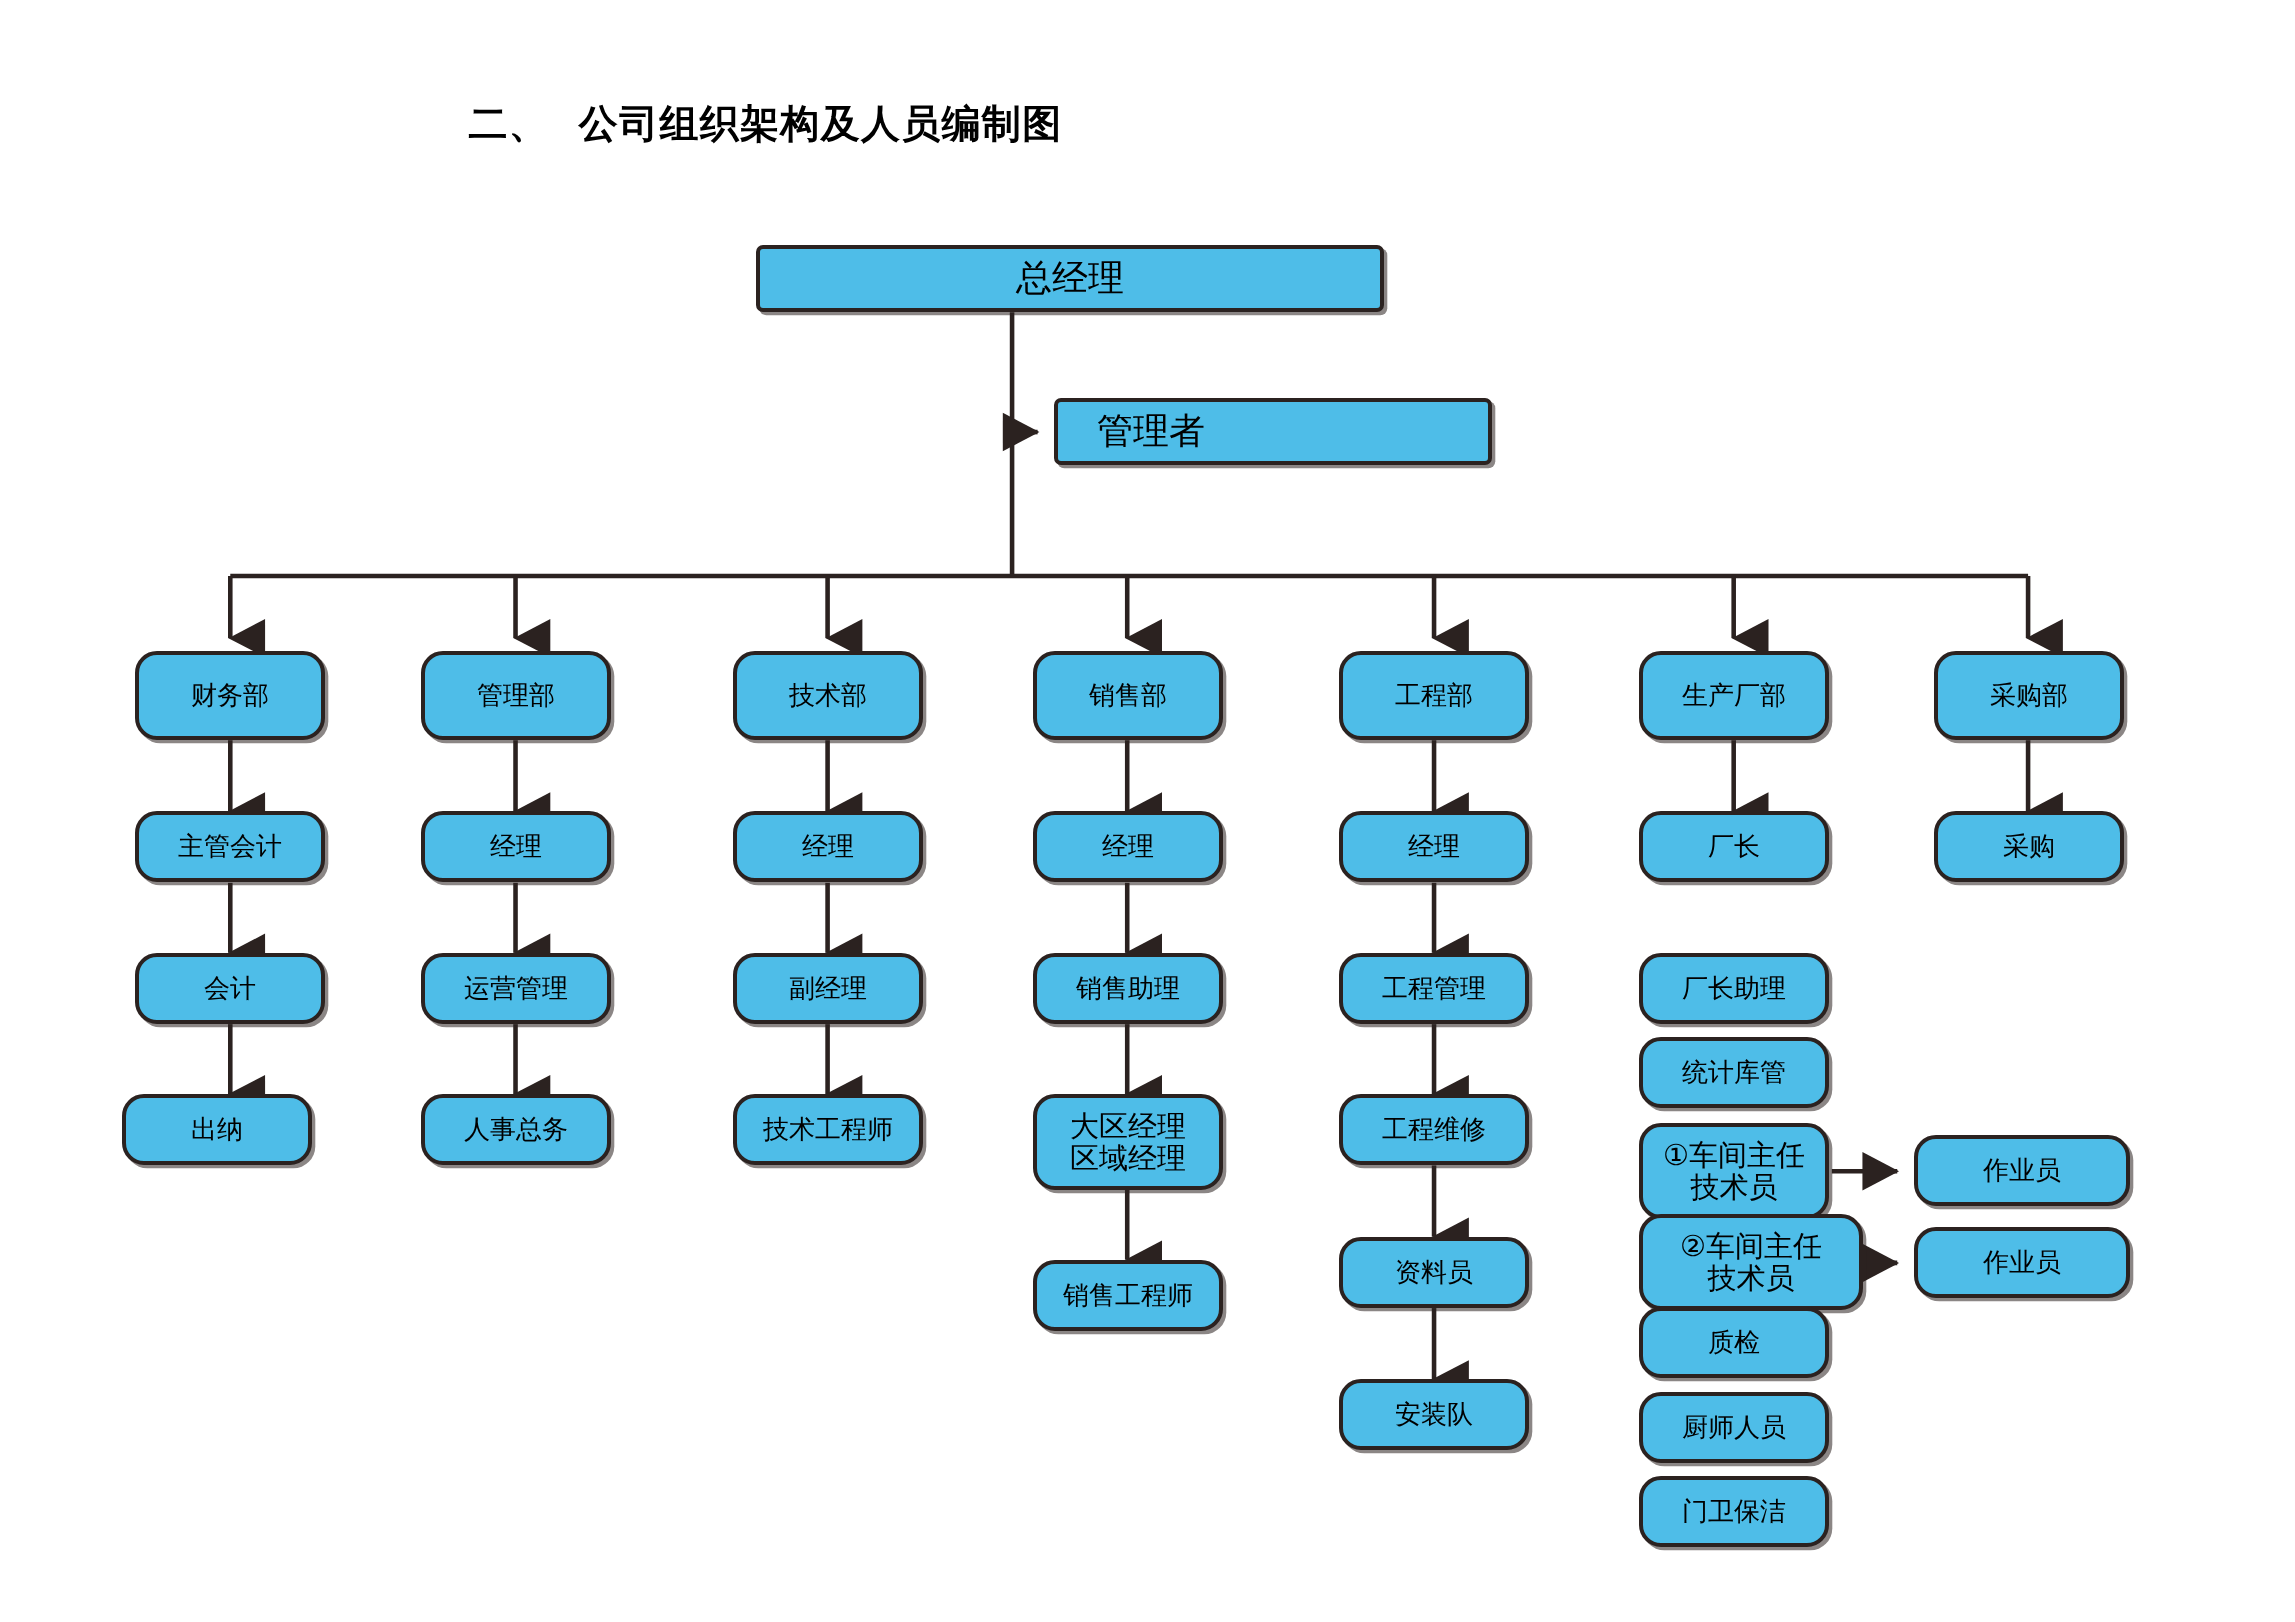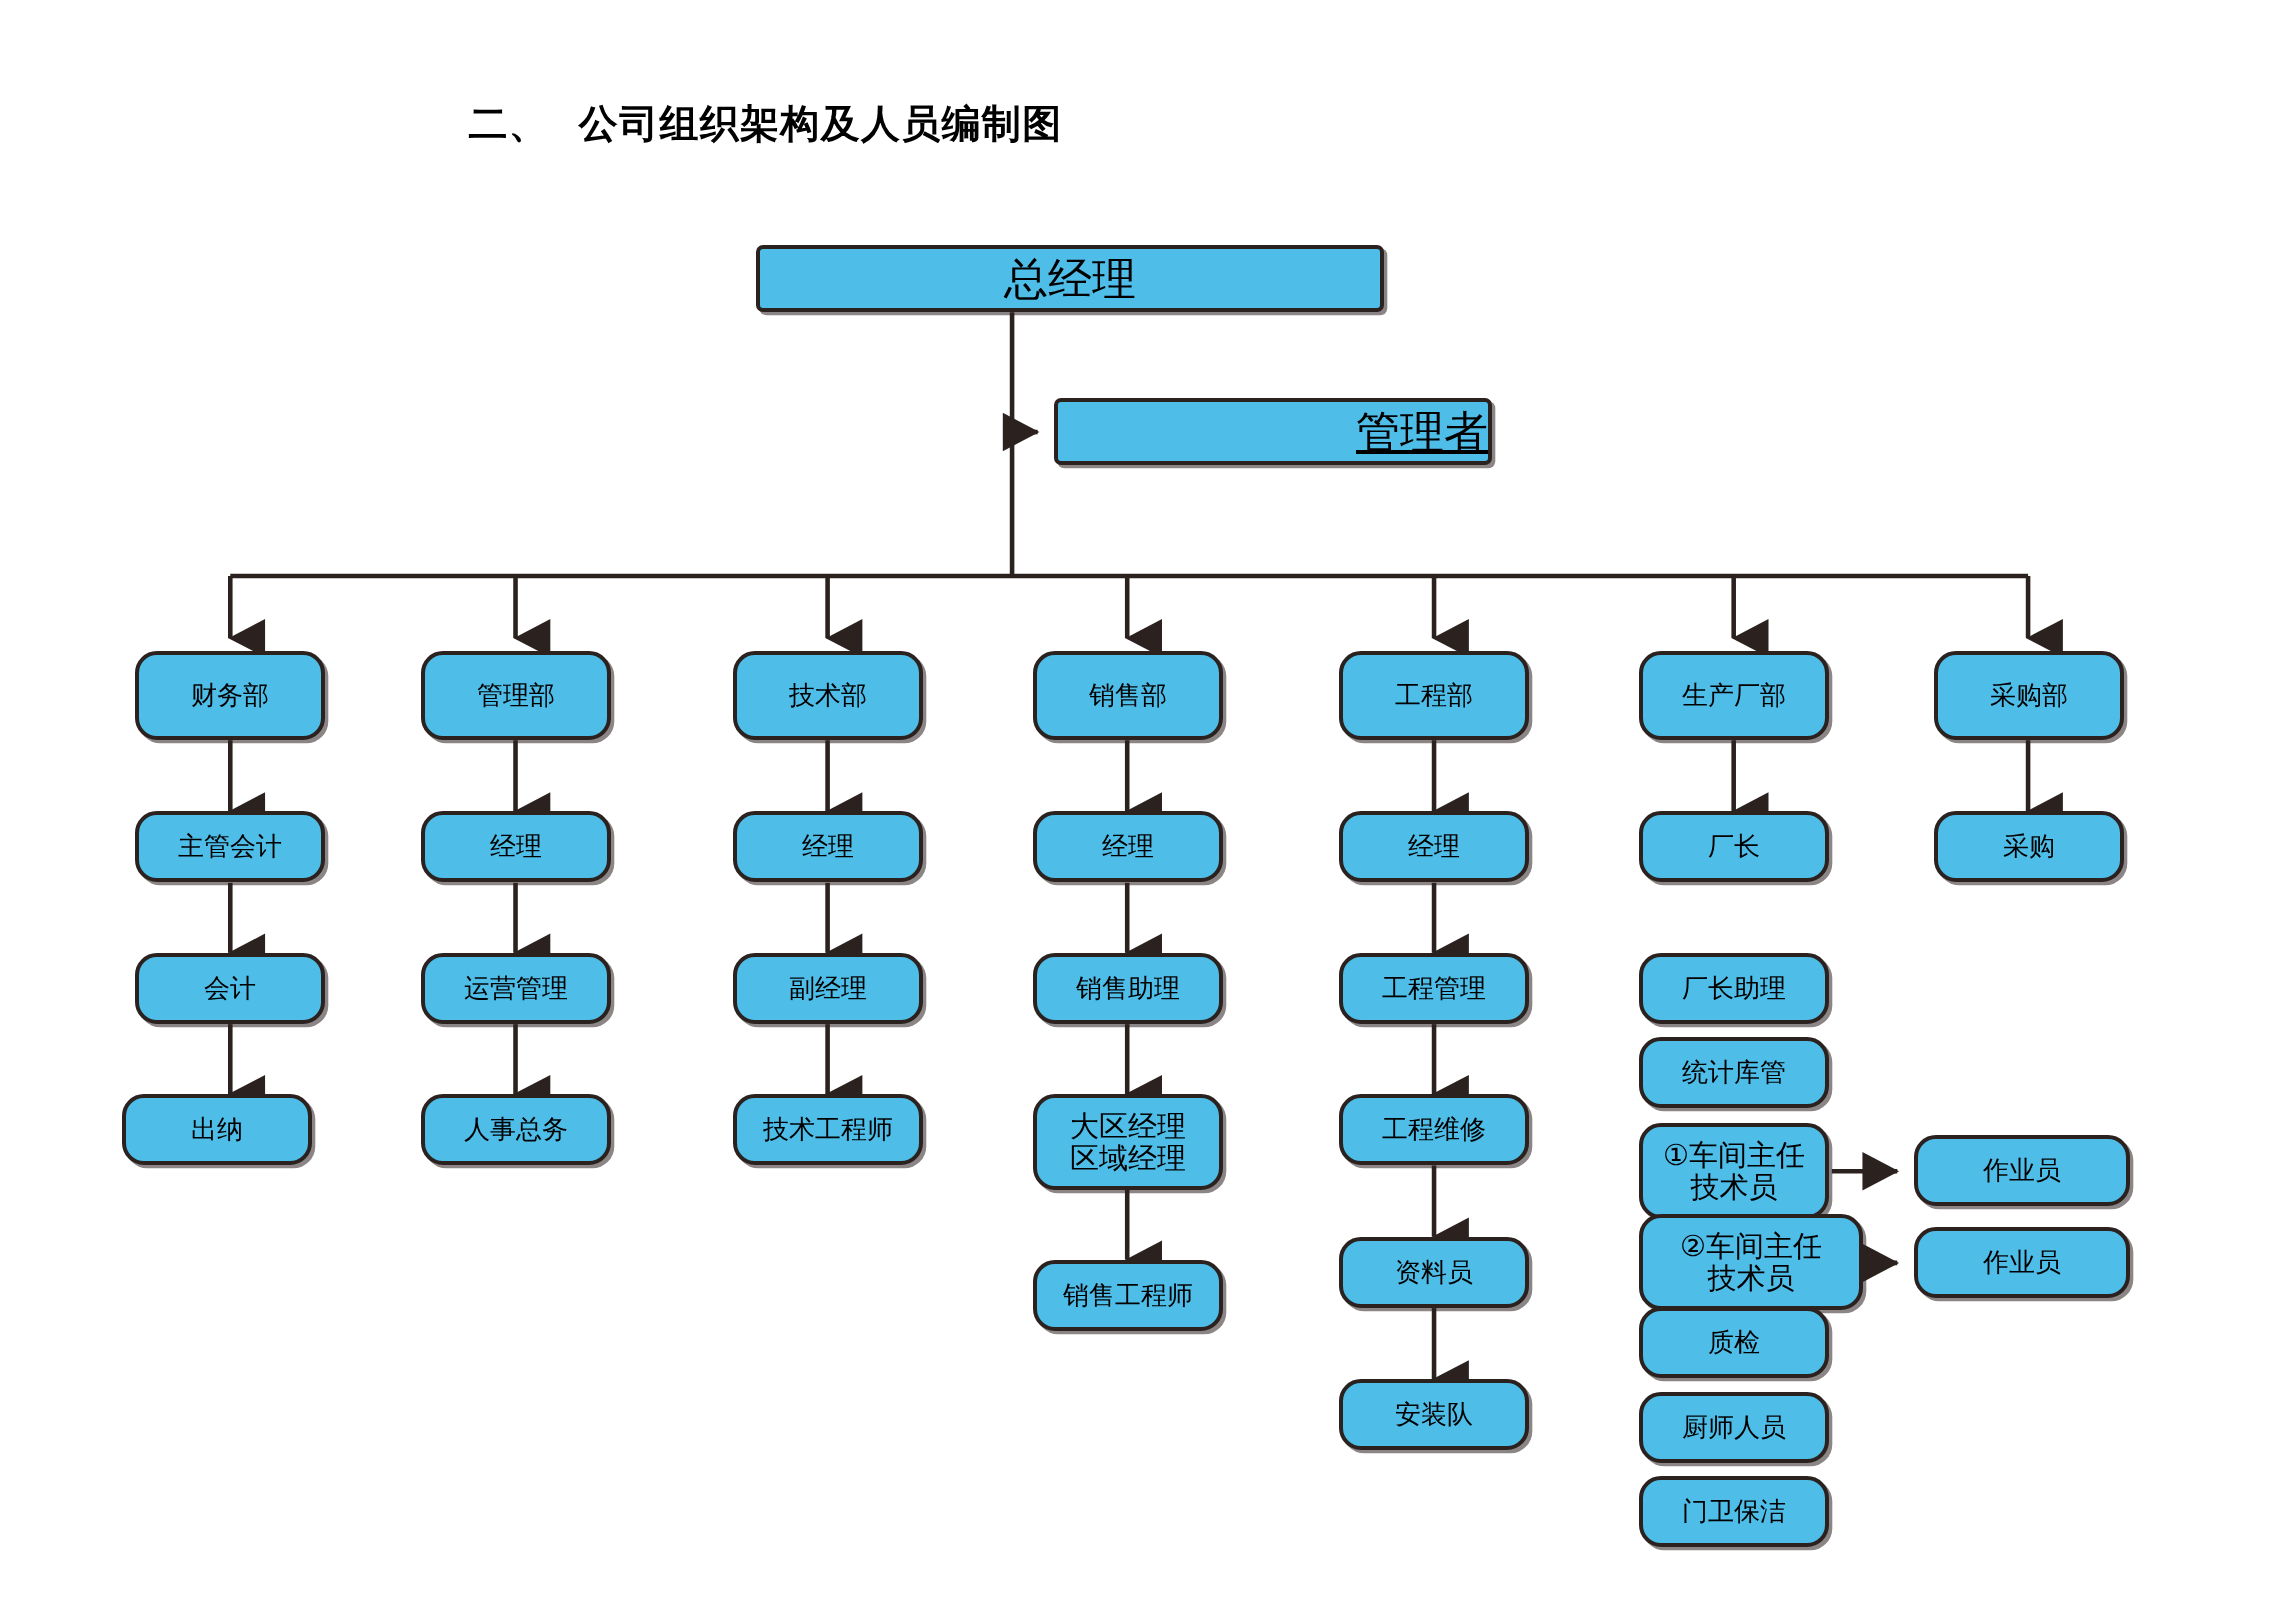--- a/index.html
+++ b/index.html
@@ -48,28 +48,27 @@
     color: #000000;
     font-family: "DejaVu Sans", "Liberation Sans", sans-serif;
     font-size: 26px;
     font-weight: 500;
     line-height: 1.12;
     text-align: center;
     white-space: pre-line;
     box-shadow: 3.3px 3.3px 0 rgba(43,34,32,0.55);
   }
   .node.wide-top {
-    font-size: 44px;
+    font-size: 36px;
     border-radius: 7px;
   }
   .node.left-align {
-    justify-content: flex-end;
+    justify-content: flex-start;
     padding-left: 39px;
     text-align: left;
-    text-decoration: underline;
   }
   .node.two-line {
     font-size: 29px;
   }
 </style>
 </head>
 <body>
 
 <div id="page">
 

